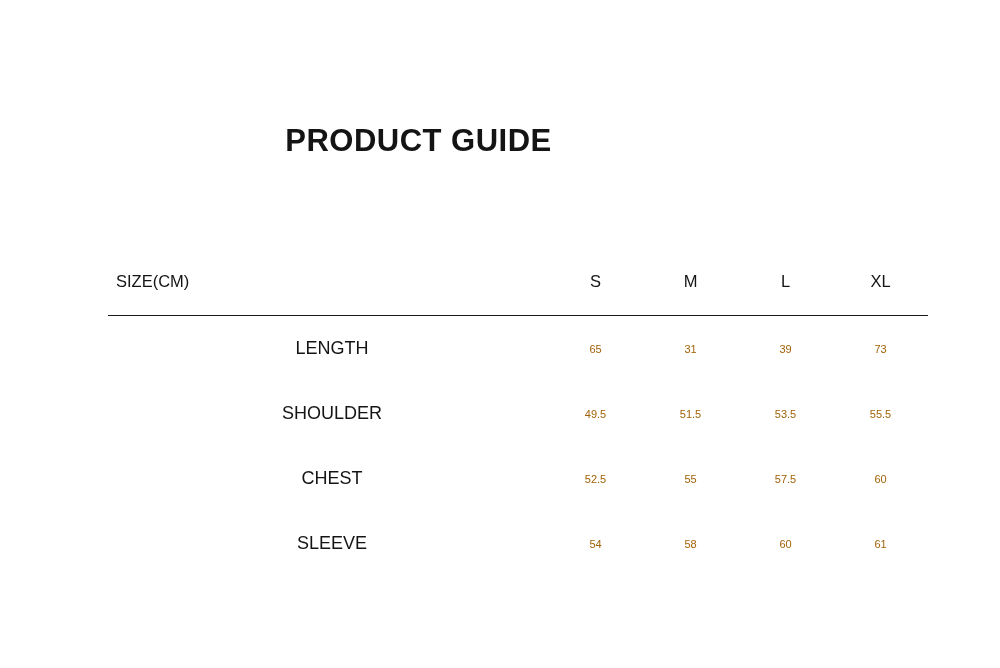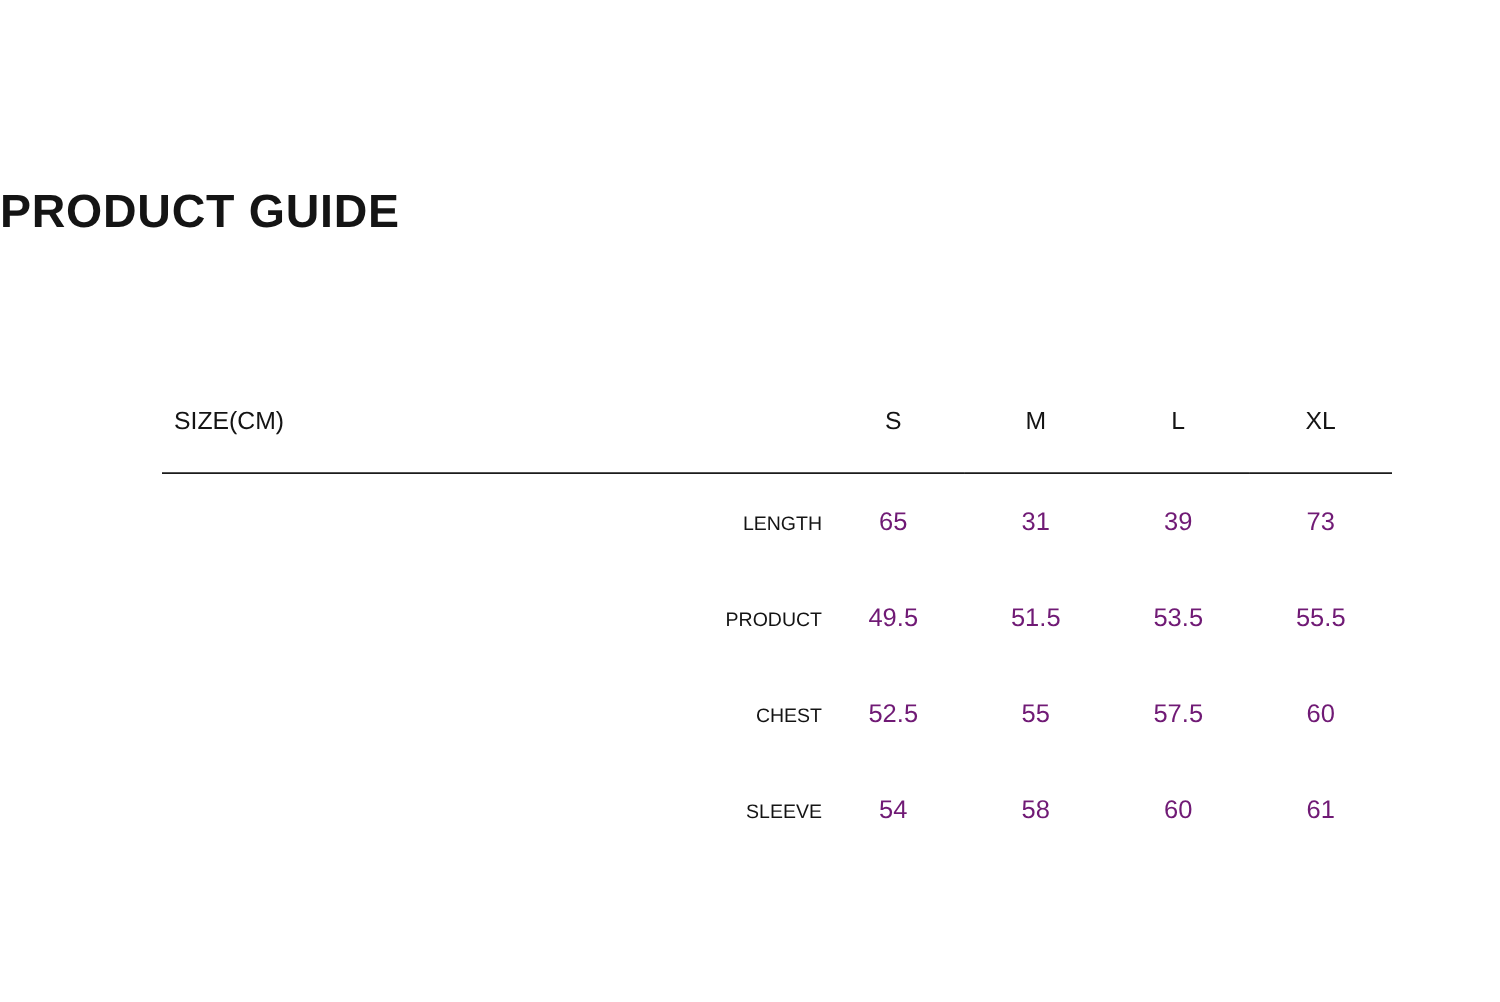--- a/index.html
+++ b/index.html
@@ -18,20 +18,21 @@
     position: relative;
     width: 1000px;
     height: 668px;
     box-sizing: border-box;
   }
   .title {
     position: absolute;
     top: 123px;
     left: 0;
     width: 837px;
+    text-align: center;
     font-size: 31px;
     font-weight: bold;
     letter-spacing: 0.5px;
     color: #141414;
   }
   .table-wrap {
     position: absolute;
     top: 272px;
     left: 108px;
     width: 820px;
@@ -53,31 +54,31 @@
     vertical-align: bottom;
   }
   table.size-table thead th.row-head {
     text-align: left;
     padding-left: 8px;
   }
   table.size-table thead th.val-head {
     text-align: center;
   }
   table.size-table tbody th {
-    font-size: 13px;
+    font-size: 18px;
     font-weight: normal;
-    text-align: right;
+    text-align: center;
     color: #141414;
     padding: 22px 0 22px 8px;
     vertical-align: middle;
   }
   table.size-table tbody td {
-    font-size: 17px;
+    font-size: 11px;
     text-align: center;
-    color: #701a75;
+    color: #a16207;
     padding: 22px 0;
     vertical-align: middle;
   }
 </style>
 </head>
 <body>
 
 <div class="page">
 
   <div class="title">PRODUCT GUIDE</div>
@@ -102,21 +103,21 @@
       </thead>
       <tbody>
         <tr>
           <th>LENGTH</th>
           <td>65</td>
           <td>31</td>
           <td>39</td>
           <td>73</td>
         </tr>
         <tr>
-          <th>PRODUCT</th>
+          <th>SHOULDER</th>
           <td>49.5</td>
           <td>51.5</td>
           <td>53.5</td>
           <td>55.5</td>
         </tr>
         <tr>
           <th>CHEST</th>
           <td>52.5</td>
           <td>55</td>
           <td>57.5</td>

